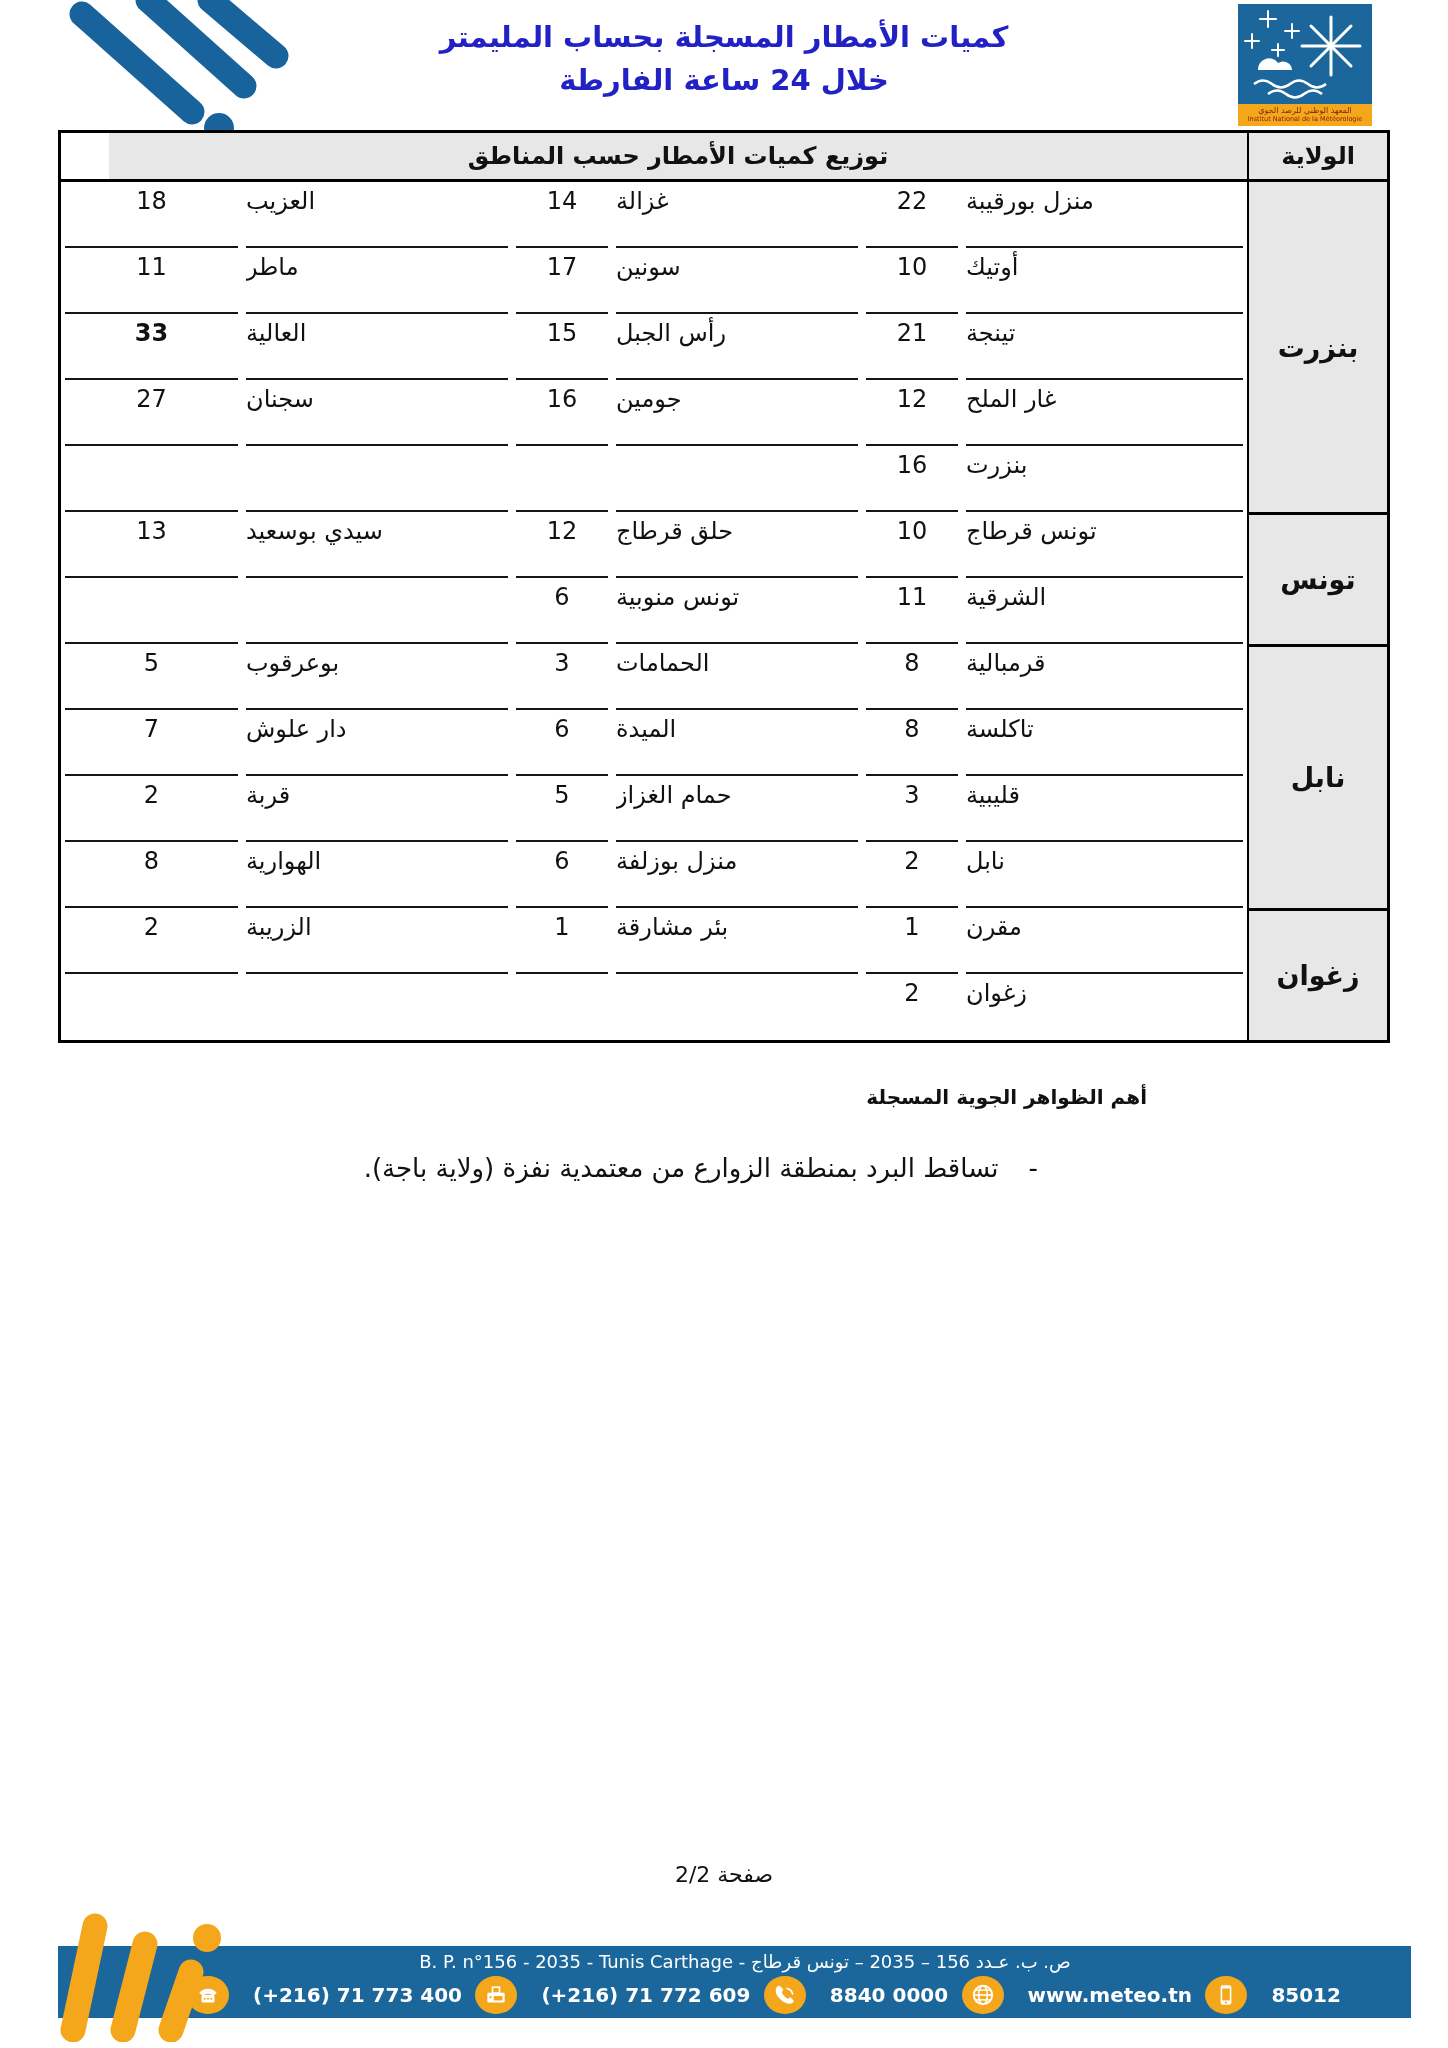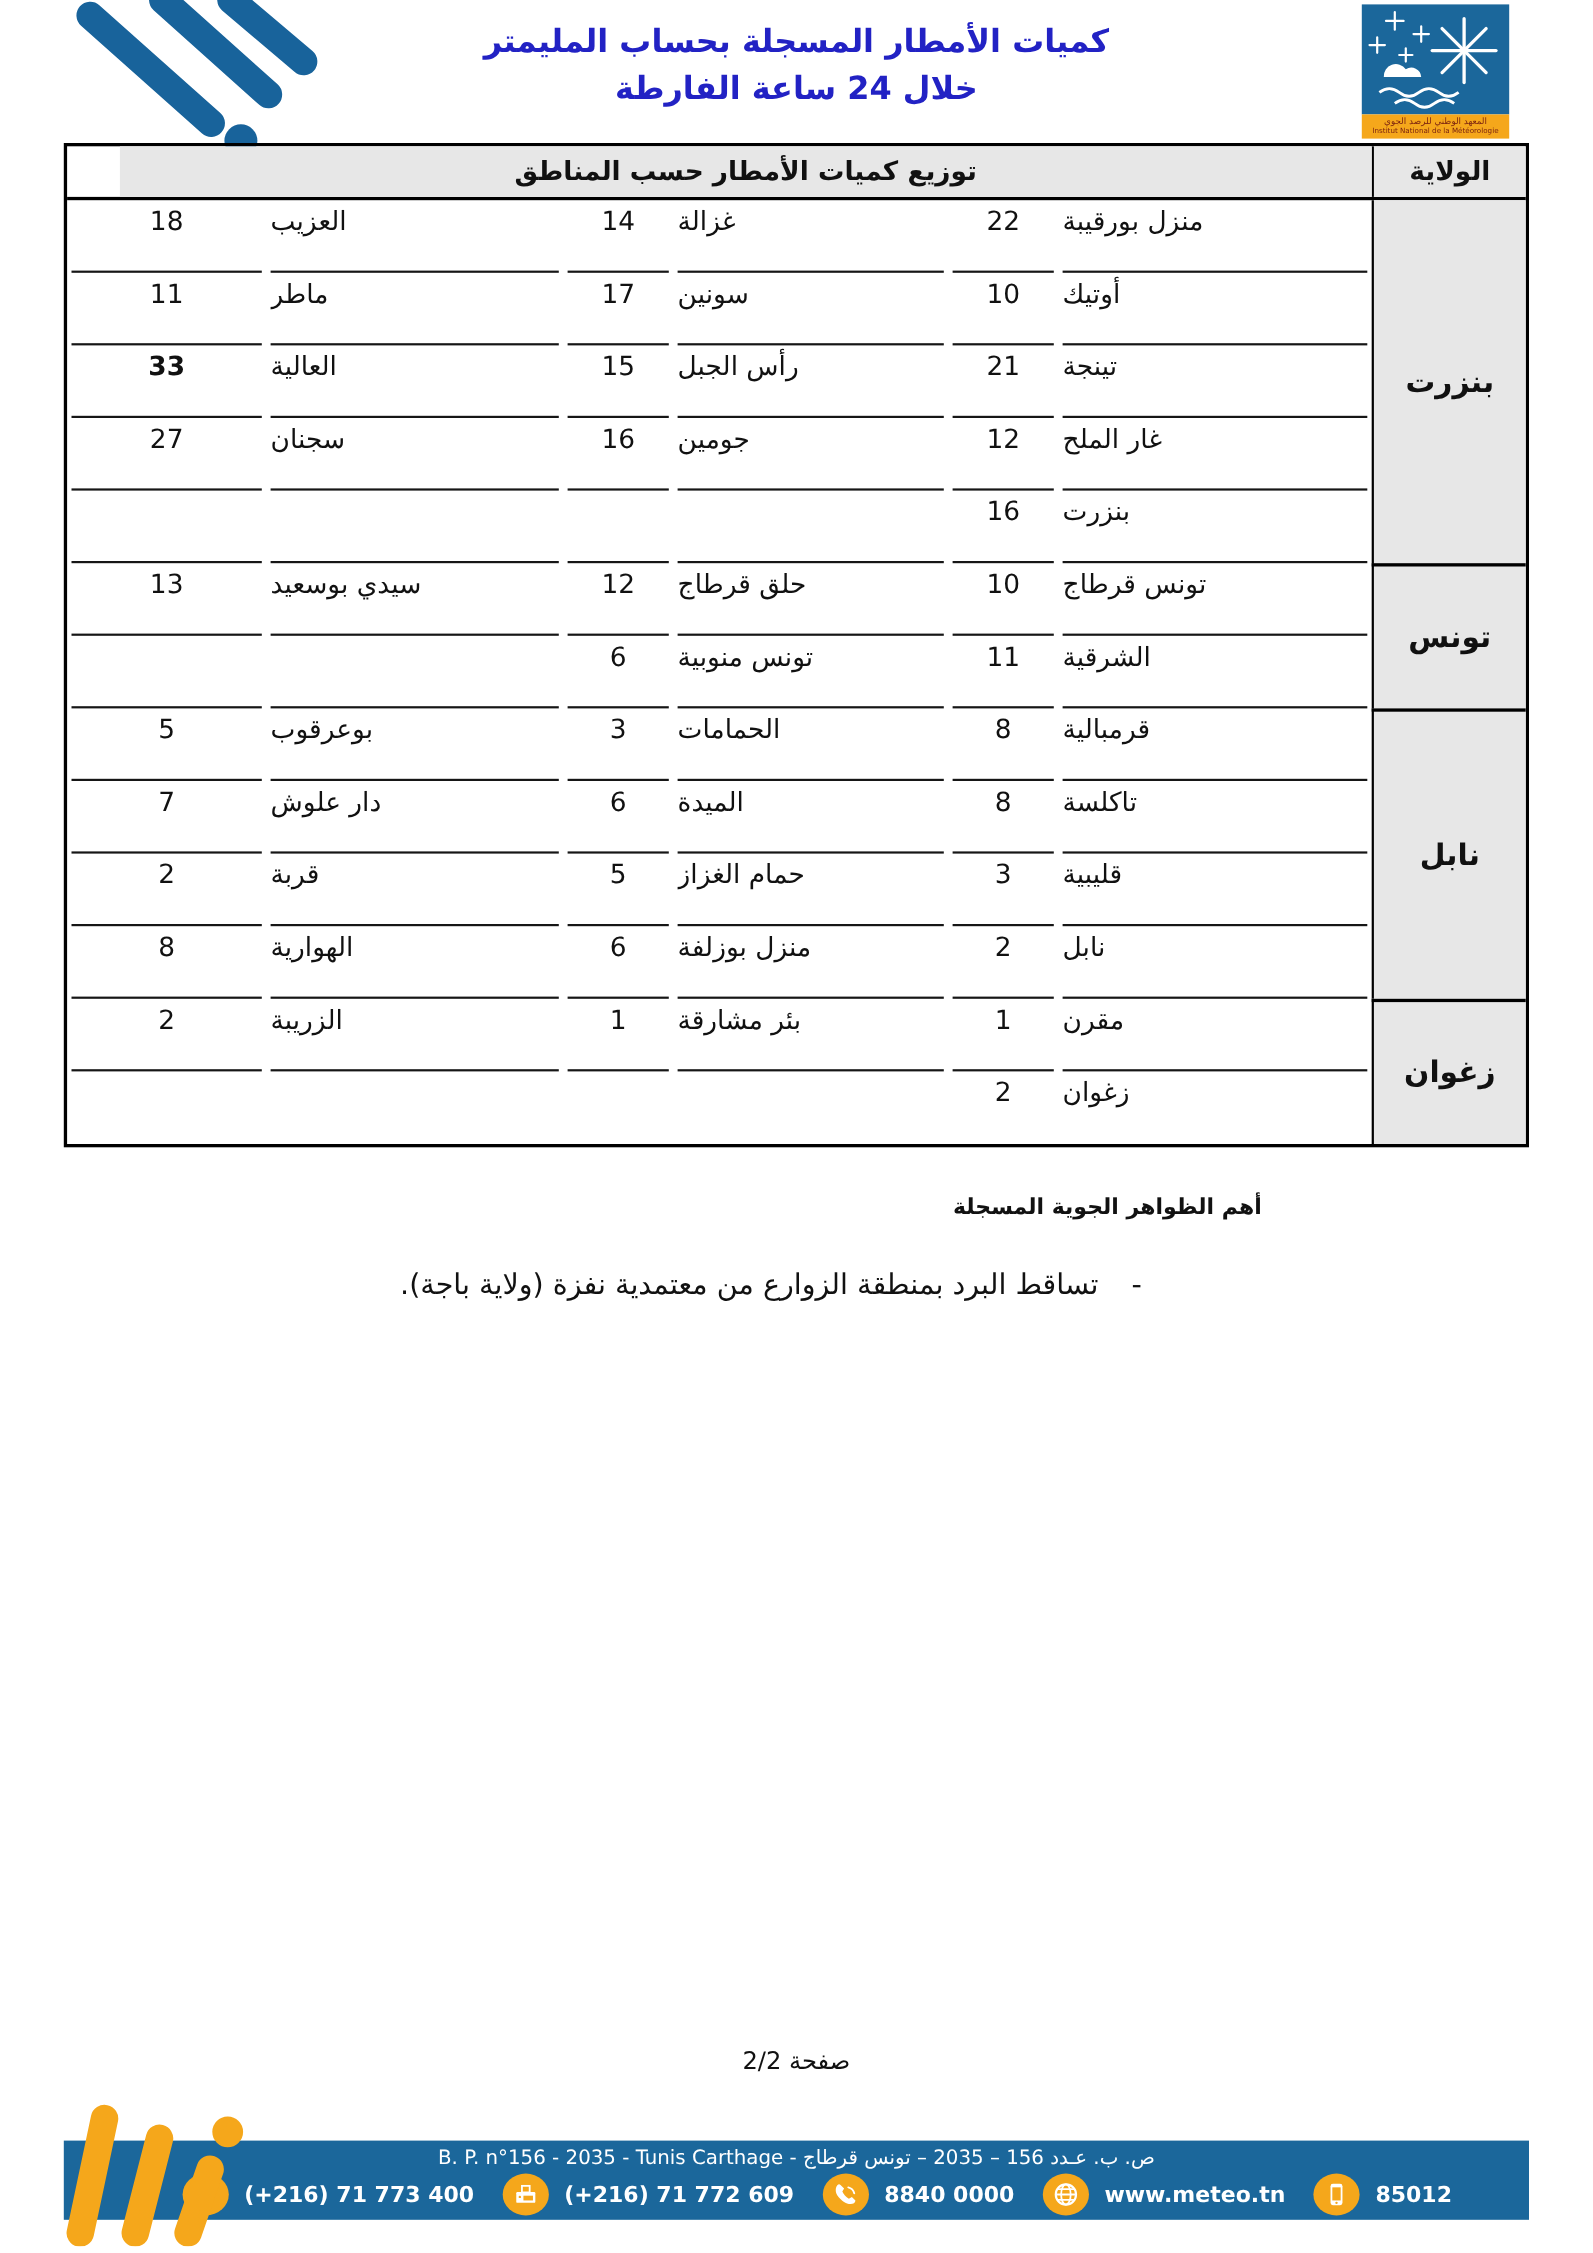--- a/index.html
+++ b/index.html
@@ -44,25 +44,25 @@
   .phen-heading{font-weight:bold;font-size:20px;padding-right:243px;}
   .phen-item{display:flex;gap:30px;font-size:26px;padding-right:352px;margin-top:44px;}
 
   
   .page-number{position:absolute;top:1862px;left:0;right:0;text-align:center;
                font-size:22px;direction:rtl;}
 
   
   .footer-band{position:absolute;top:1946px;left:58px;width:1332px;height:72px;
                background:var(--brand_blue,#1B679B);color:#fff;
-               font-family:"DejaVu Sans","Liberation Sans",sans-serif;}
+               font-family:"DejaVu Sans","Liberation Sans",sans-serif;padding-left:21px;}
   .footer-address{direction:rtl;text-align:center;font-size:18px;margin-top:5px;}
   .footer-contacts{display:flex;align-items:center;justify-content:space-between;
                    padding:4px 70px 0 108px;}
-  .chip{display:flex;align-items:center;gap:14px;font-size:20px;font-weight:bold;white-space:nowrap;}
+  .chip{display:flex;align-items:center;gap:24px;font-size:20px;font-weight:bold;white-space:nowrap;}
   .chip-icon{width:42px;height:38px;border-radius:50%;background:var(--accent_orange,#F5A71B);
              display:flex;align-items:center;justify-content:center;flex:0 0 auto;}
   .footer-stripes{position:absolute;top:1912px;left:55px;}
   a.site{color:#fff;text-decoration:none;}
 </style>
 </head>
 <body>
 
 <div class="page">
 

